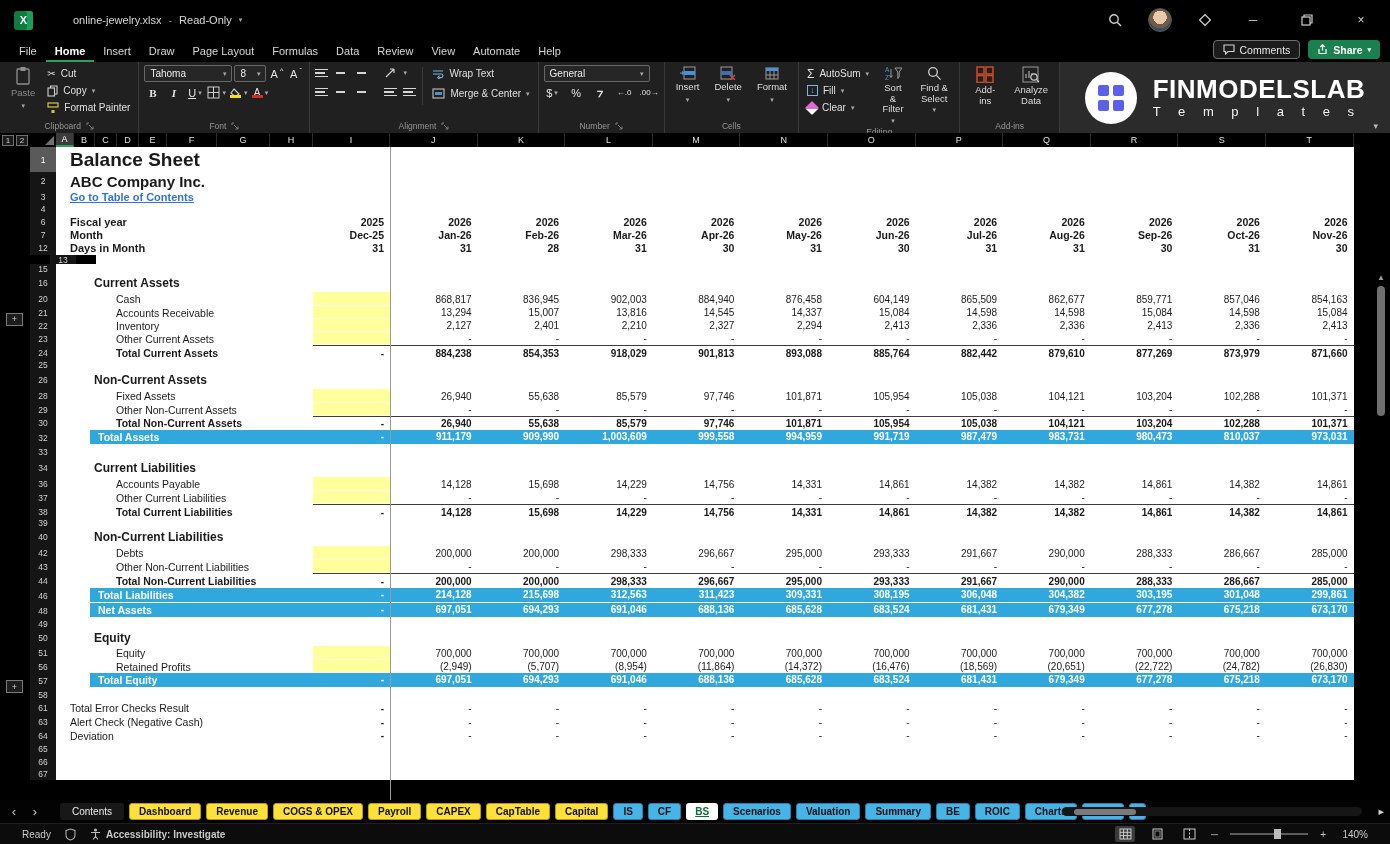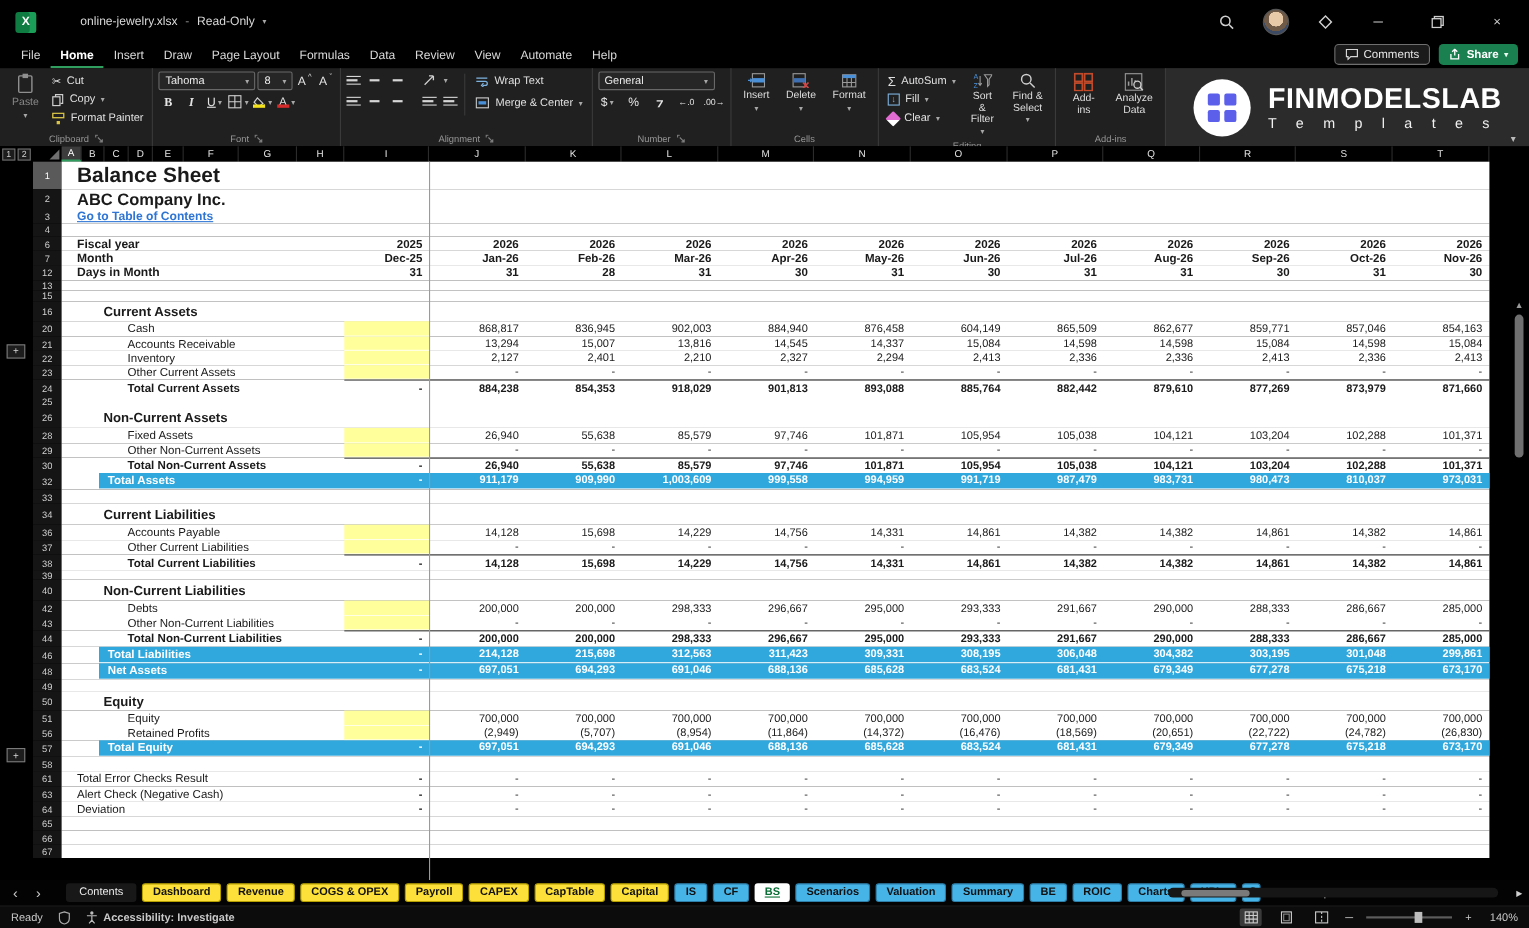--- a/index.html
+++ b/index.html
@@ -101,21 +101,21 @@
 .tab.blue{background:#47b4e8;border:1px solid #2d7ea8}
 .tab.dark{background:#181818;color:#ececec;font-weight:normal;border:none;padding:0 12px}
 .tab.active{background:#fff;color:#0c6e37;text-decoration:underline}
 .tab.trunc{width:17px;overflow:hidden;padding:0 0 0 6px}
 .tsmisc{color:#cfcfcf;font-size:11px;padding:0 4px}
 .hsb{position:absolute;left:1062px;top:7px;width:300px;height:9px;background:#161616;border-radius:5px}
 .hsb .thumb{position:absolute;left:12px;top:1.5px;width:62px;height:6px;background:#7a7a7a;border-radius:3px}
 .tsright{position:absolute;right:6px;color:#cfcfcf;font-size:11px}
 
 
-.statusbar{height:21px;background:#0c0c0c;border-top:1px solid #1f1f1f;display:flex;align-items:center;justify-content:space-between;padding:0 10px;color:#c9c9c9;font-size:10px}
+.statusbar{height:21px;background:#0c0c0c;border-top:1px solid #1f1f1f;display:flex;align-items:center;justify-content:space-between;padding:0 22px;color:#c9c9c9;font-size:10px}
 .sb-left{display:flex;align-items:center;gap:14px}
 .sb-acc{display:flex;align-items:center;gap:5px;font-weight:bold}
 .sb-right{display:flex;align-items:center;gap:12px}
 .viewic{width:20px;height:16px;display:flex;align-items:center;justify-content:center;border-radius:2px}
 .viewic.on{background:#3a3a3a}
 .zoomtrack{position:relative;width:78px;height:2px;background:#5c5c5c}
 .zoomthumb{position:absolute;left:56%;top:-4px;width:7px;height:10px;background:#bdbdbd}
 svg{display:block}
 </style>
 </head>
@@ -617,21 +617,21 @@
             <div class="cell">30</div>
             <div class="cell">31</div>
             <div class="cell">30</div>
             <div class="cell">31</div>
             <div class="cell">31</div>
             <div class="cell">30</div>
             <div class="cell">31</div>
             <div class="cell">30</div>
           </div>
         </div>
-        <div class="grow t-blank" style="height: 9px;">
+        <div class="grow t-blank" style="height: 9px; gap: 20px;">
           <div class="gut"></div>
           <div class="rh">13</div>
           <div class="rc"></div>
         </div>
         <div class="grow t-blank" style="height: 10px;">
           <div class="gut"></div>
           <div class="rh">15</div>
           <div class="rc"></div>
         </div>
         <div class="grow t-section" style="height: 18px;">

